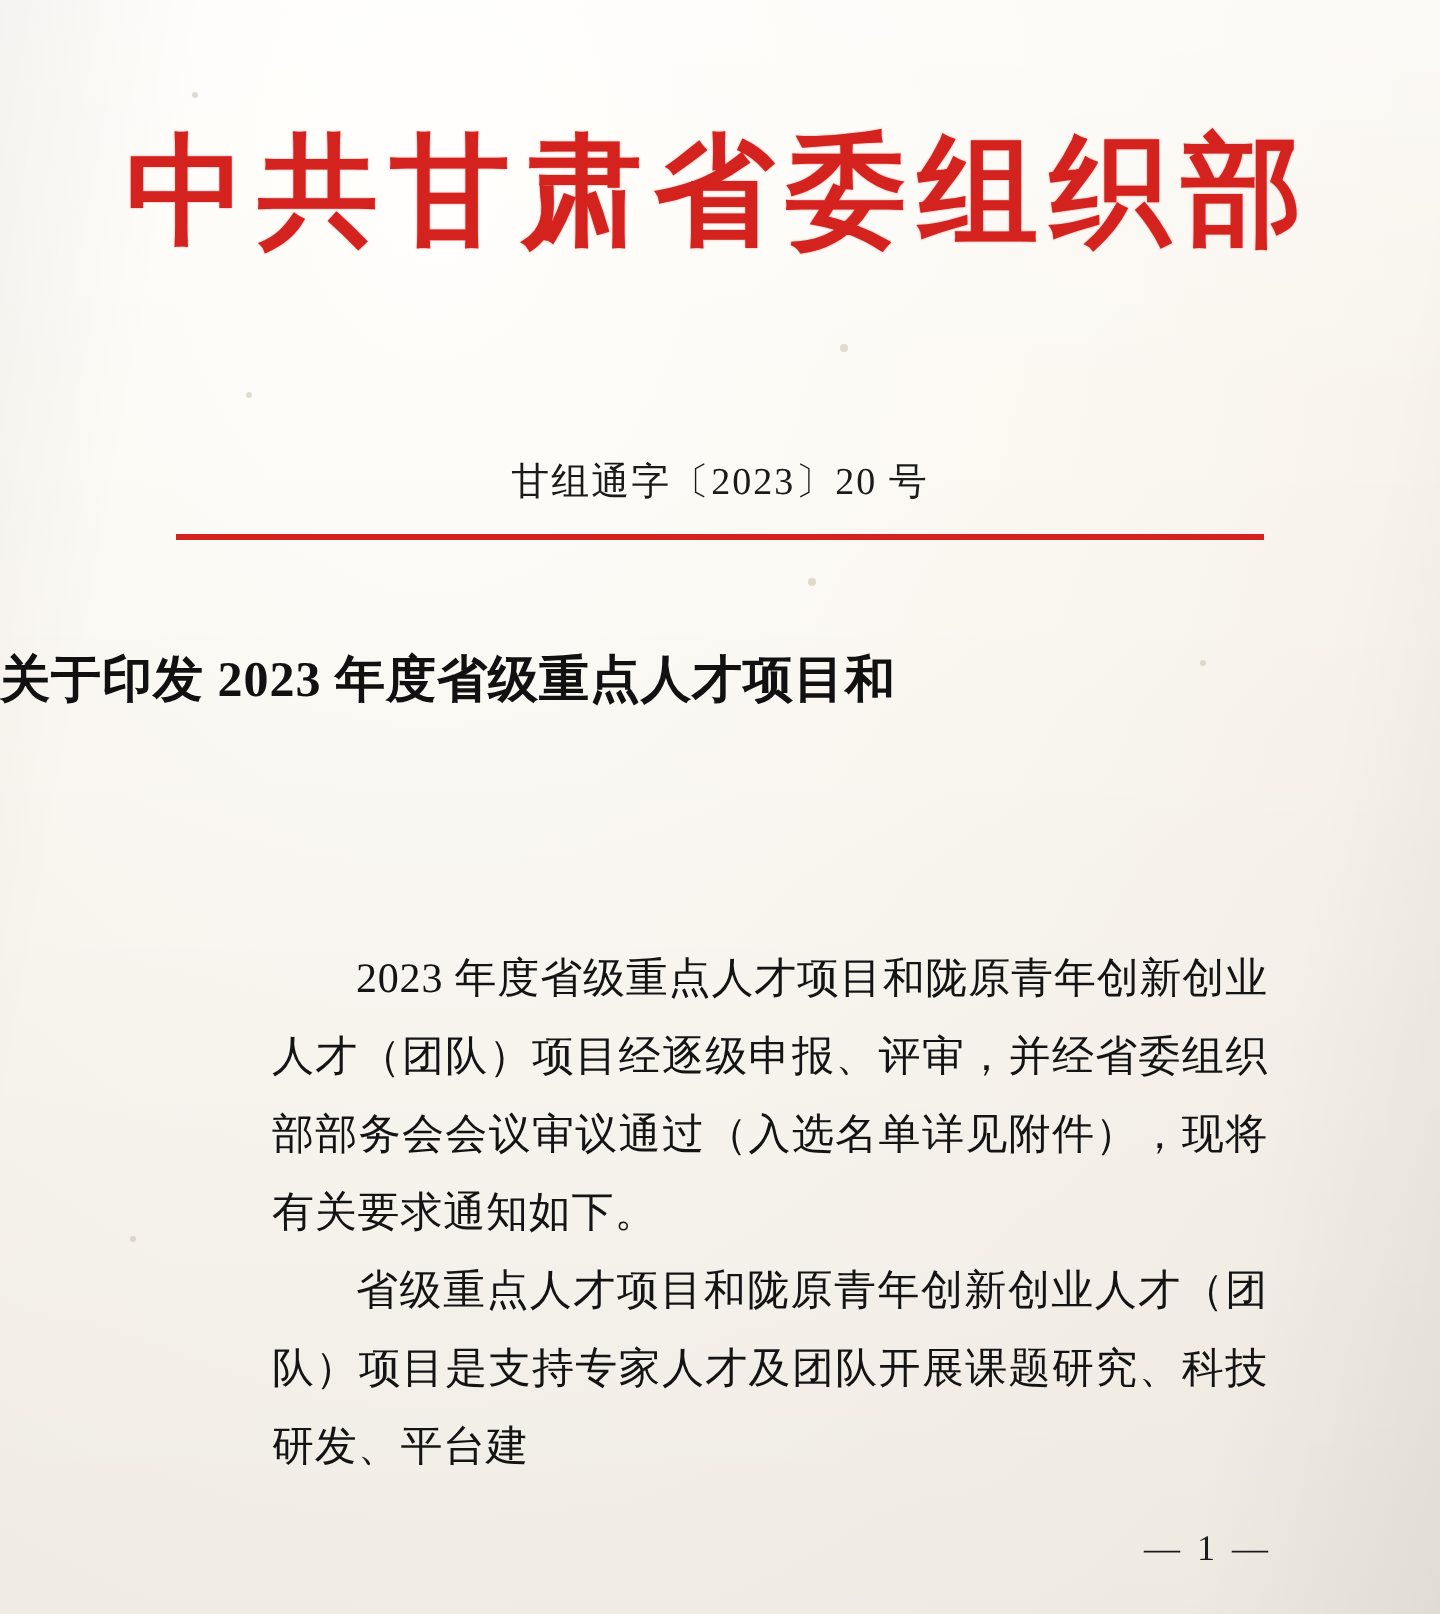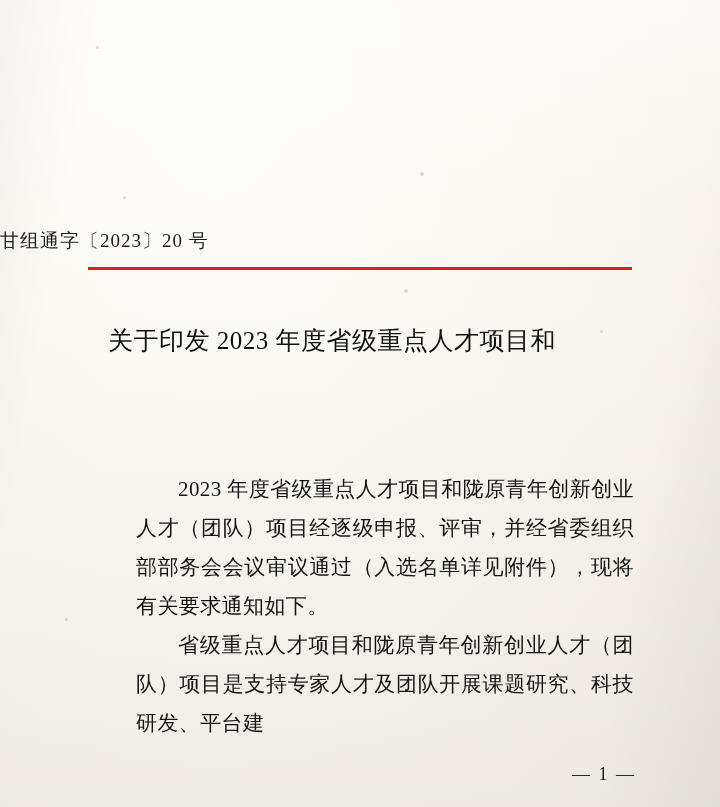--- a/index.html
+++ b/index.html
@@ -51,42 +51,42 @@
     line-height: 1.15;
     text-shadow: 0 0 1px rgba(212,35,31,0.55);
     white-space: nowrap;
   }
 
   .doc-number {
     position: absolute;
     top: 228px;
     left: 0;
     width: 720px;
+    text-align: center;
     font-size: 19px;
     letter-spacing: 1px;
     color: #1b1b1b;
   }
 
   .red-rule {
     position: absolute;
     top: 267px;
     left: 88px;
     width: 544px;
     height: 3px;
     background: #d4231f;
   }
 
   .title {
     position: absolute;
     top: 318px;
     left: 0;
     width: 664px;
-    text-align: center;
     font-size: 25px;
-    font-weight: normal;
+    font-weight: bold;
     line-height: 46px;
     color: #111;
     letter-spacing: 0.5px;
   }
   .title .line { display: block; }
 
   .body-text {
     position: absolute;
     top: 470px;
     left: 88px;
@@ -122,20 +122,21 @@
 
   <div class="paper-shade"></div>
 
   <div class="speck" style="top:46px;left:96px;width:3px;height:3px;"></div>
   <div class="speck" style="top:172px;left:420px;width:4px;height:4px;"></div>
   <div class="speck" style="top:196px;left:123px;width:3px;height:3px;"></div>
   <div class="speck" style="top:289px;left:404px;width:4px;height:4px;"></div>
   <div class="speck" style="top:330px;left:600px;width:3px;height:3px;"></div>
   <div class="speck" style="top:618px;left:65px;width:3px;height:3px;"></div>
 
+  <div class="letterhead">中共甘肃省委组织部</div>
 
   <div class="doc-number">甘组通字〔2023〕20 号</div>
 
   <div class="red-rule"></div>
 
   <div class="title">
     <span class="line">关于印发 2023 年度省级重点人才项目和</span>
   </div>
 
   <div class="body-text">

